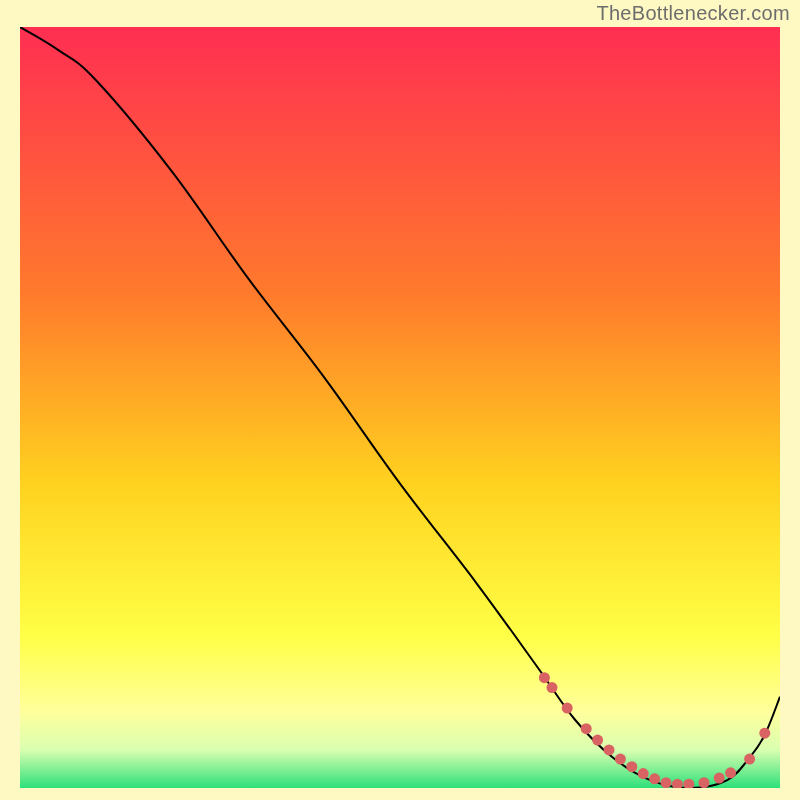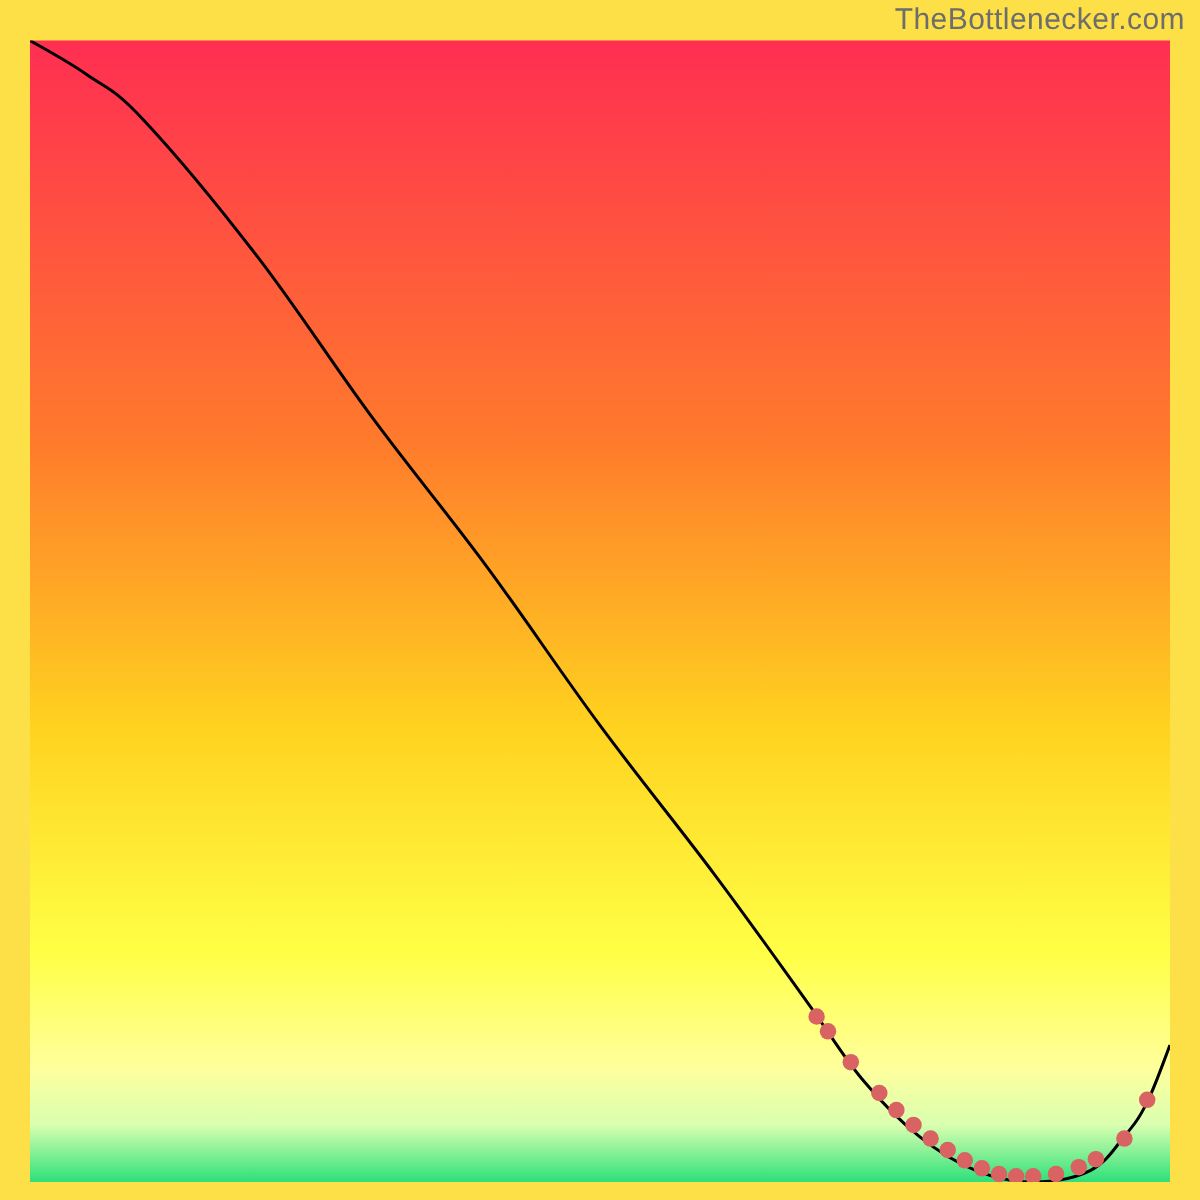--- a/index.html
+++ b/index.html
@@ -7,21 +7,21 @@
     padding: 0;
     width: 800px;
     height: 800px;
     background: #000;
     overflow: hidden;
   }
   .stage {
     position: relative;
     width: 800px;
     height: 800px;
-    background: #fde047;
+    background: #fef9c3;
     text-align: right;
   }
   svg {
     position: absolute;
     left: 0;
     top: 0;
   }
   .attribution {
     position: absolute;
     right: 10px;

